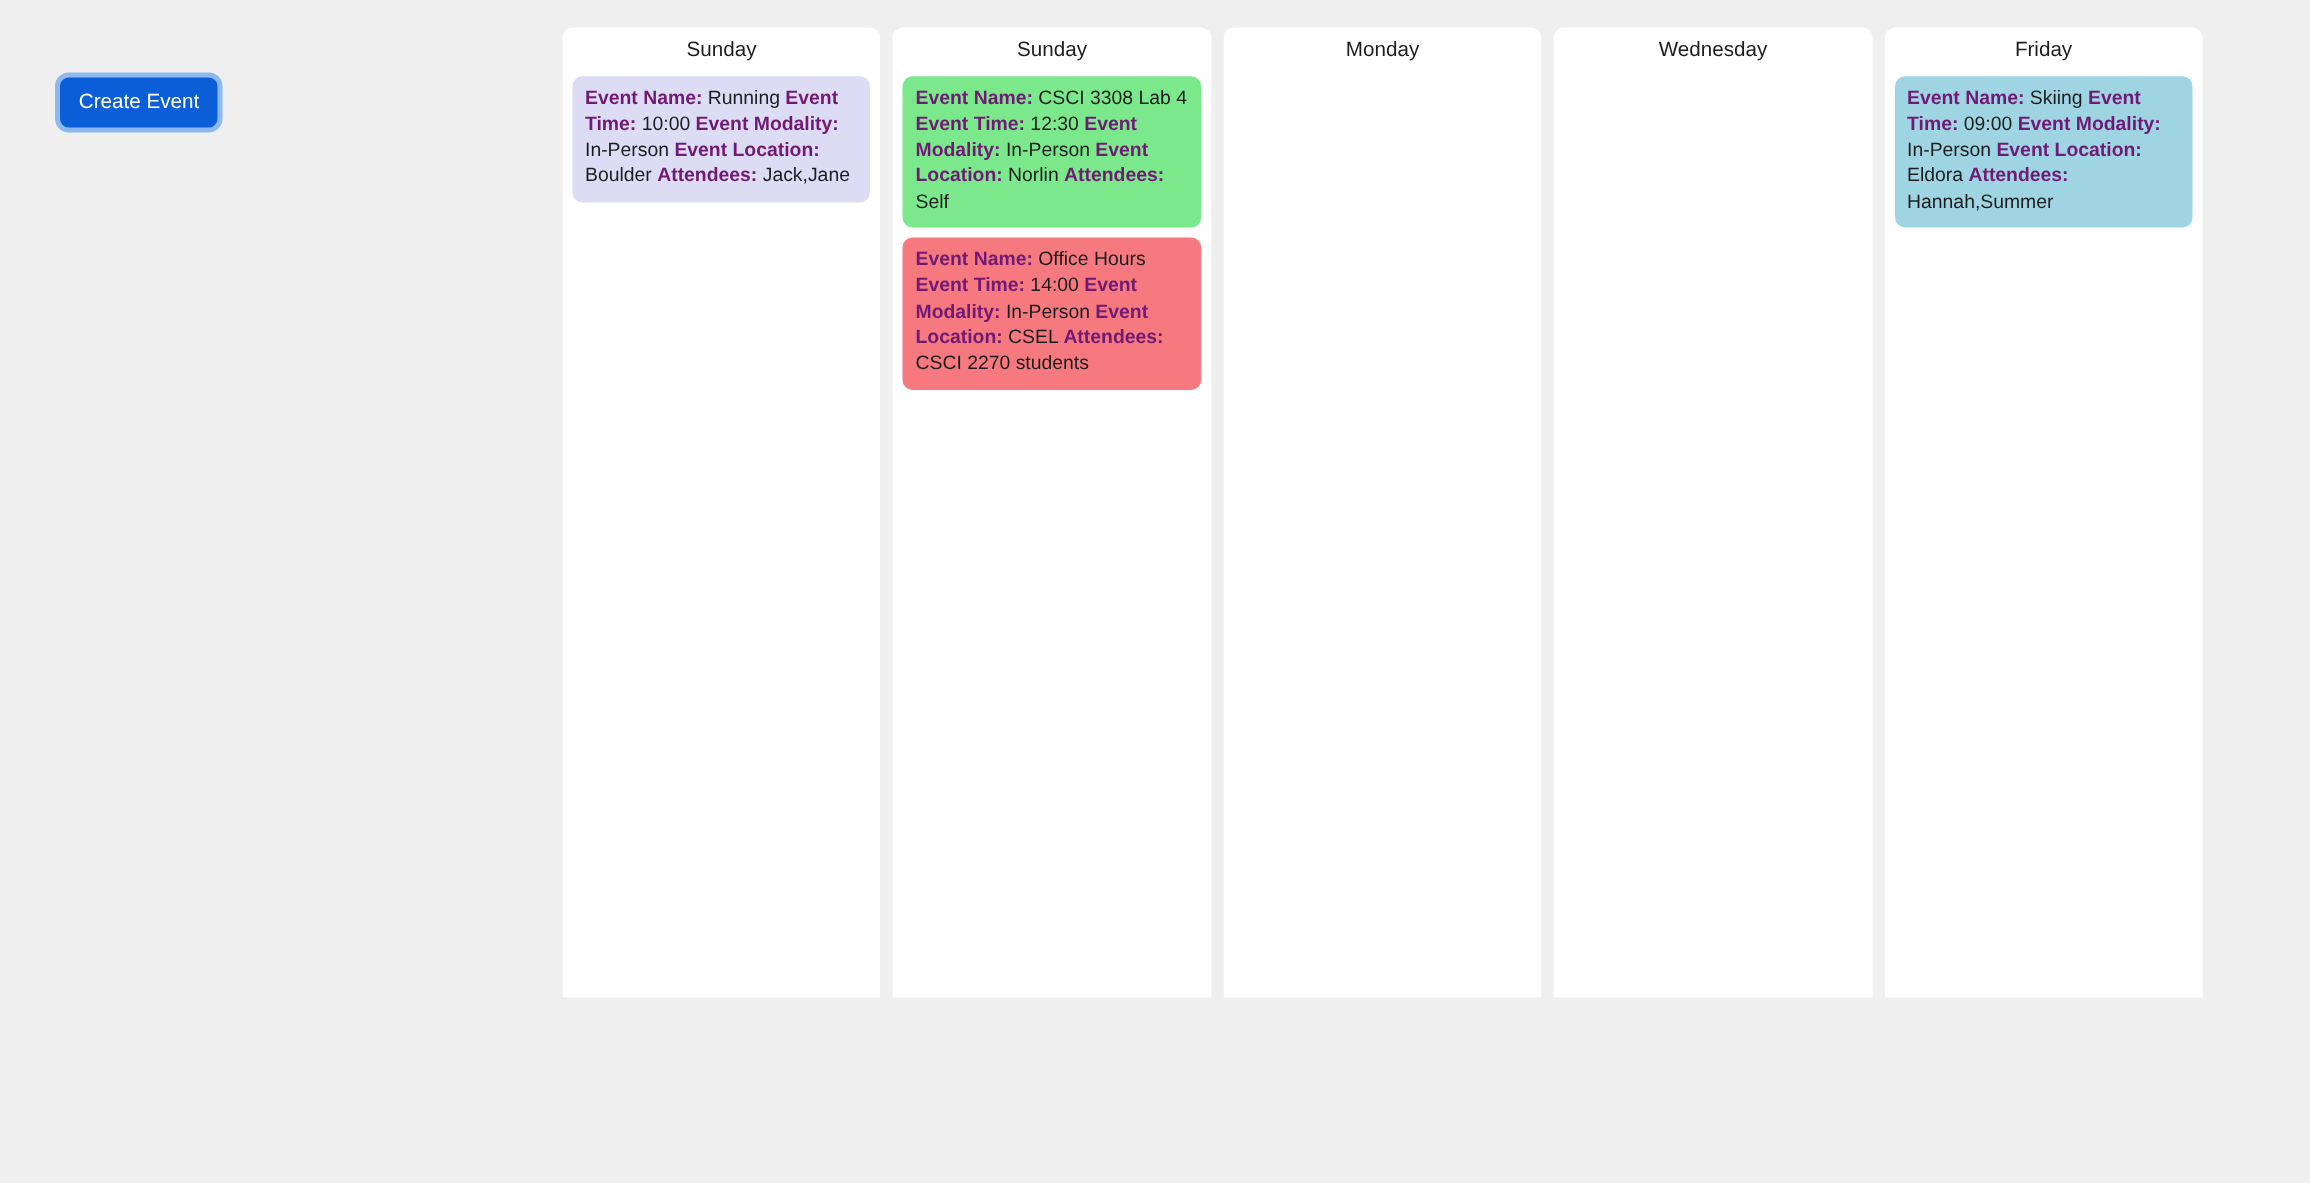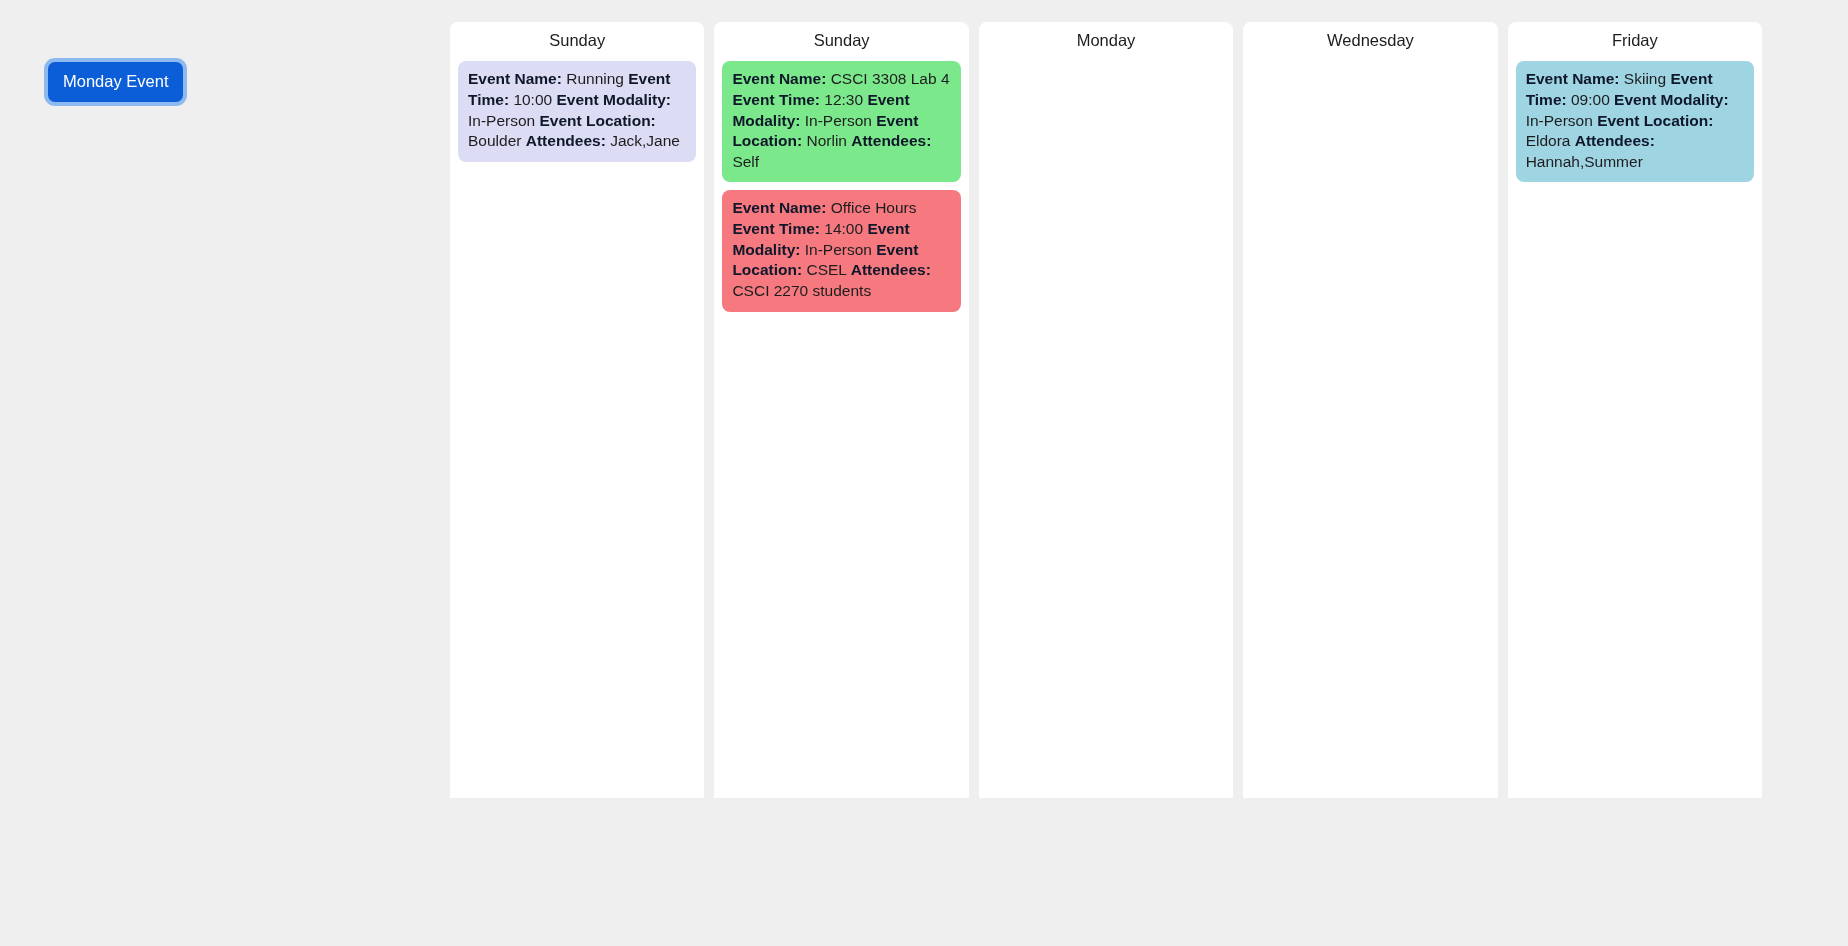--- a/index.html
+++ b/index.html
@@ -92,37 +92,37 @@
     font-family: "Liberation Sans", sans-serif;
     font-size: 15.5px;
     line-height: 1.33;
     color: #1d1d1f;
     word-wrap: break-word;
     overflow-wrap: break-word;
   }
 
   .event-card .field-label {
     font-weight: 700;
-    color: #0f172a;
+    color: #701a75;
   }
 
   .event-card .field-value {
     font-weight: 400;
     color: #1d1d1f;
   }
 
   .event-field { display: inline; }
 </style>
 </head>
 <body>
 
 <div class="app">
 
   <div class="control-panel">
-    <button class="create-event-button">Monday Event</button>
+    <button class="create-event-button">Create Event</button>
   </div>
 
   <div class="week-grid">
       <div class="day-column">
         <div class="day-header">Sunday</div>
         <div class="event-list">
           <div class="event-card" style="background: rgb(220, 220, 245);"><span class="event-field"><span class="field-label">Event Name:</span> <span class="field-value">Running</span></span> <span class="event-field"><span class="field-label">Event Time:</span> <span class="field-value">10:00</span></span> <span class="event-field"><span class="field-label">Event Modality:</span> <span class="field-value">In-Person</span></span> <span class="event-field"><span class="field-label">Event Location:</span> <span class="field-value">Boulder</span></span> <span class="event-field"><span class="field-label">Attendees:</span> <span class="field-value">Jack,Jane</span></span> </div>
         </div>
       </div>
       <div class="day-column">

